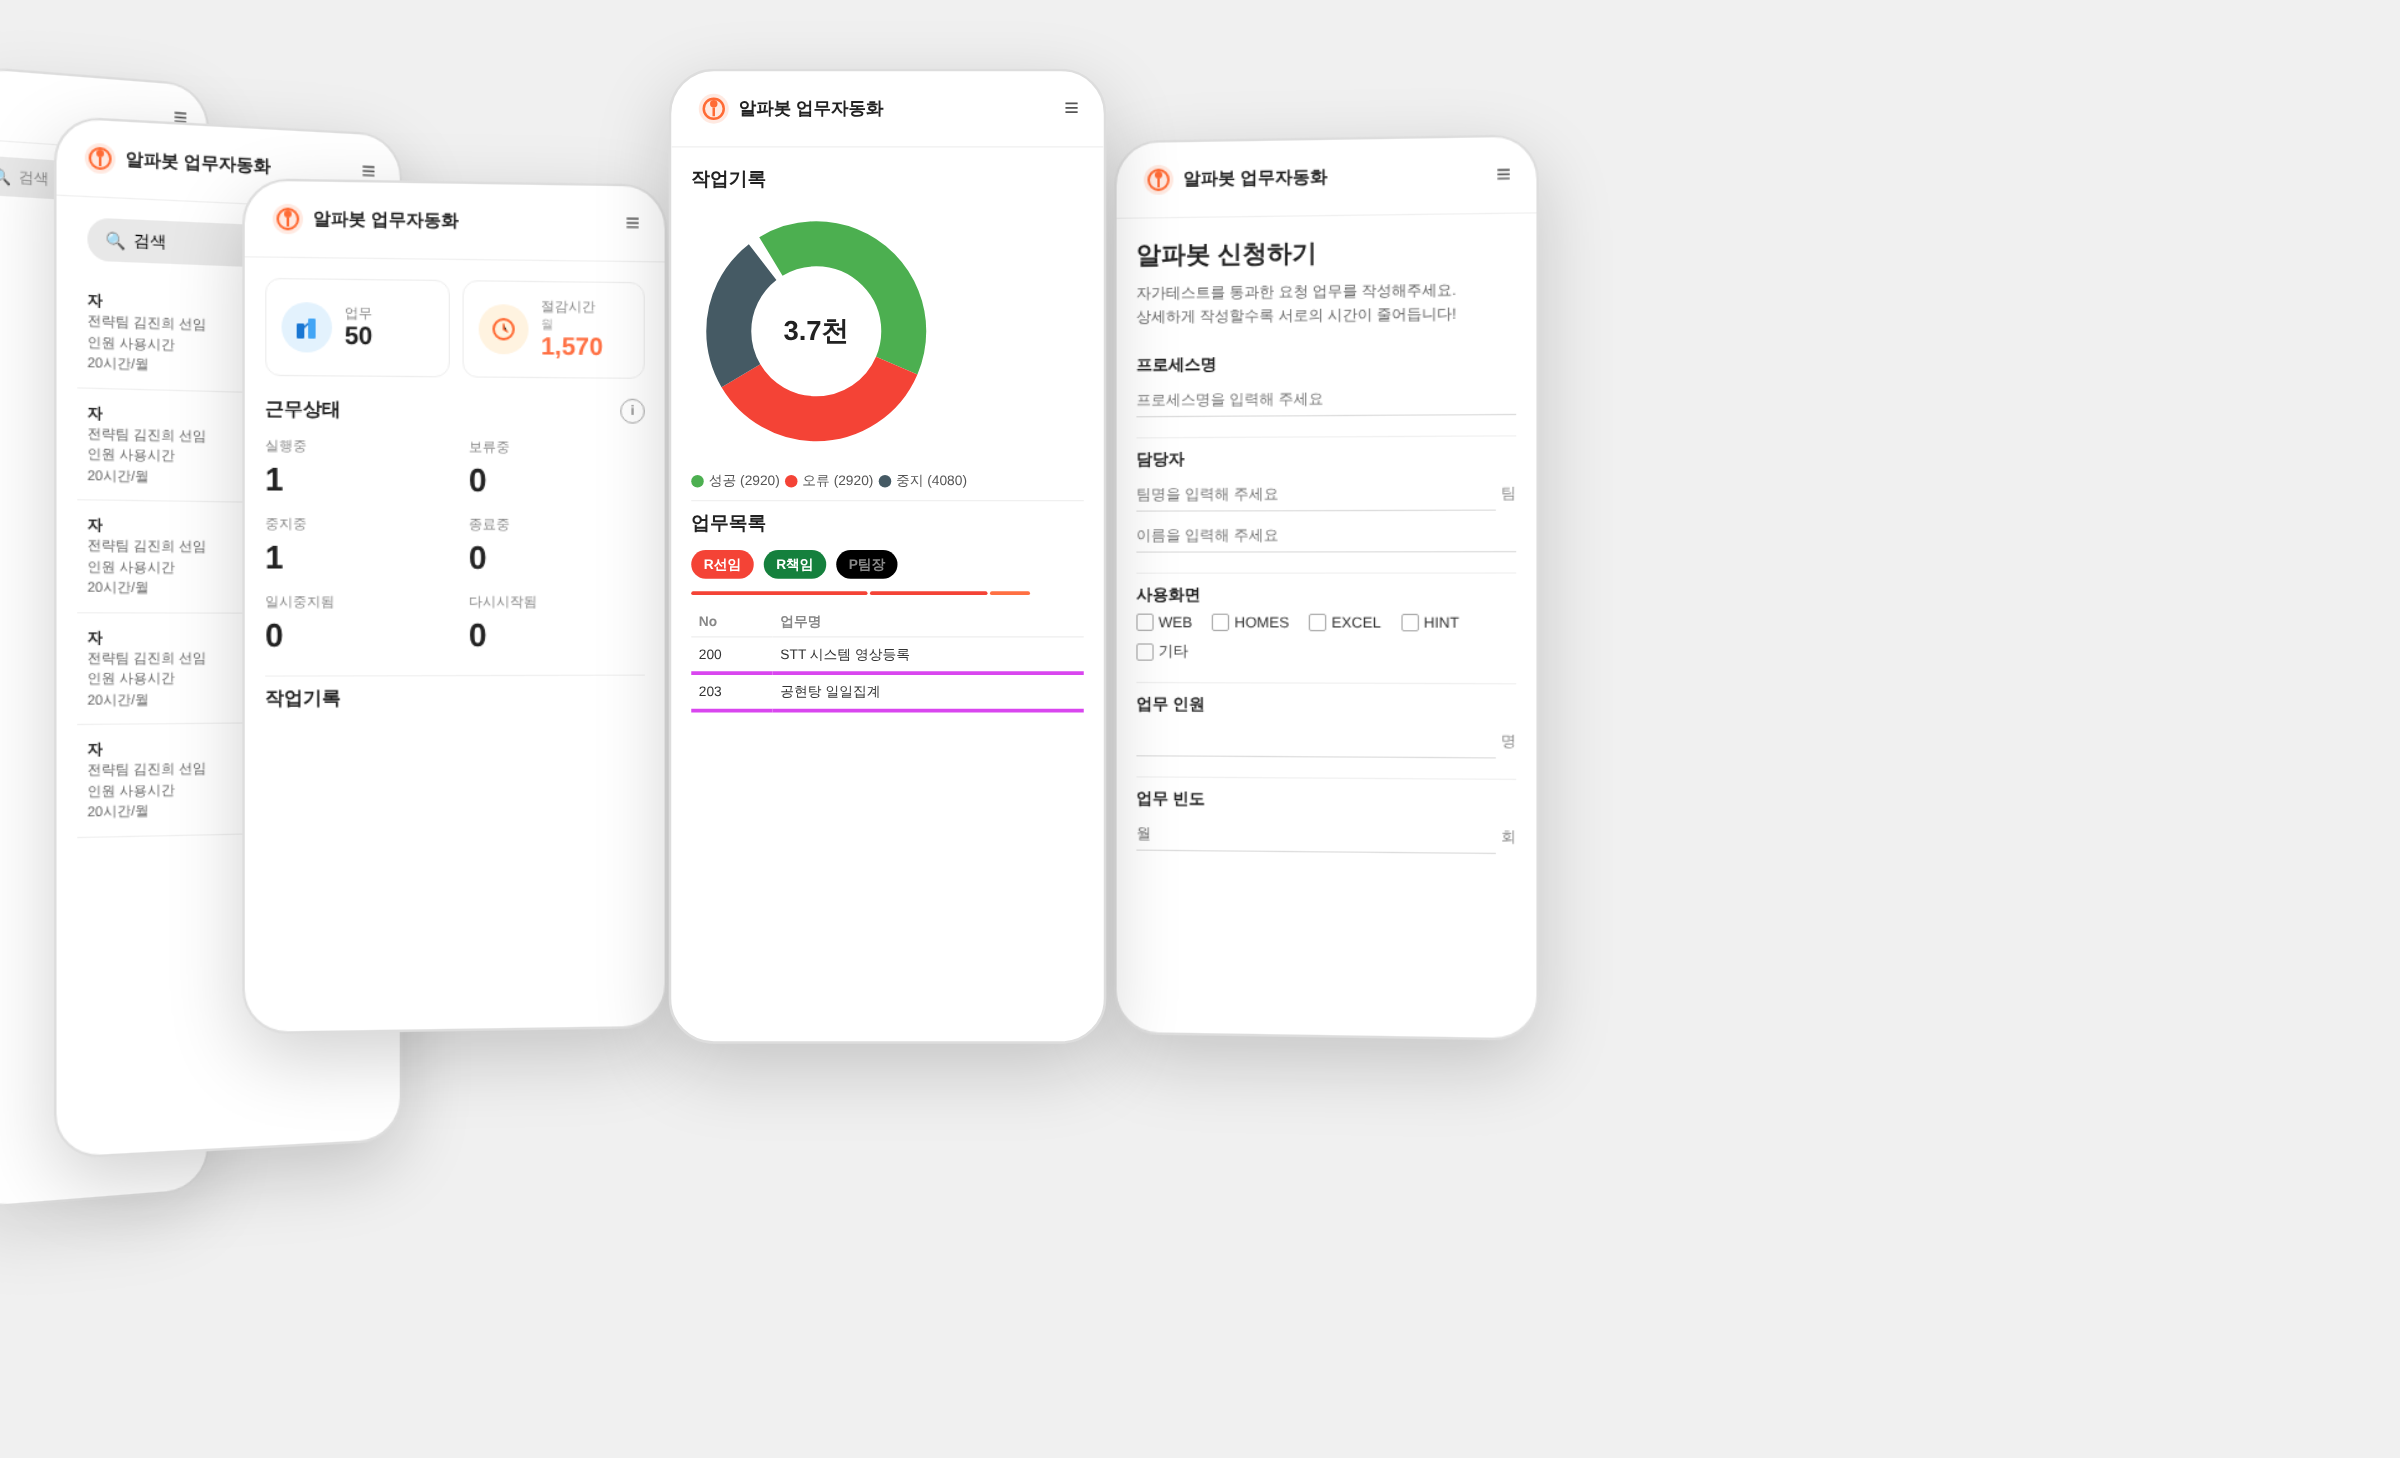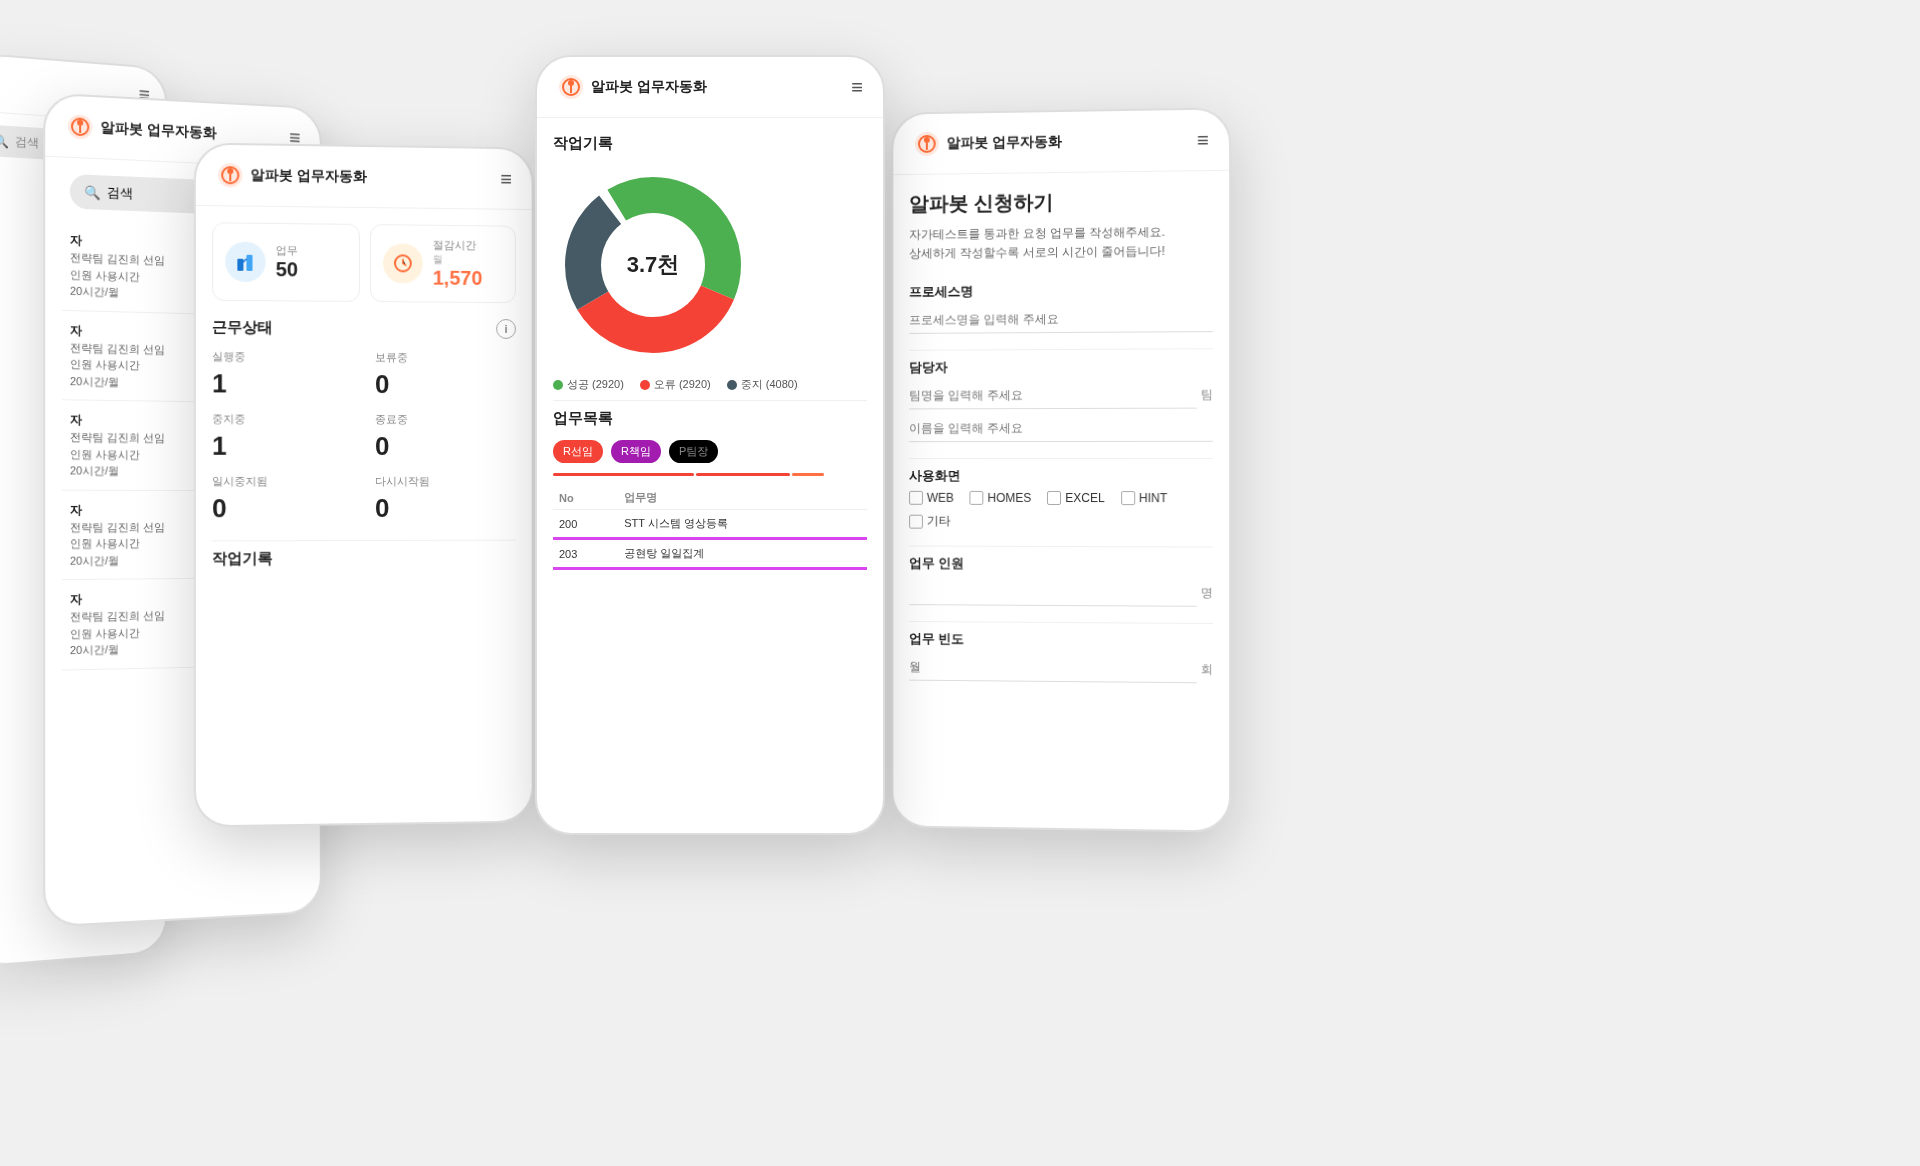--- a/index.html
+++ b/index.html
@@ -262,21 +262,21 @@
 
     .donut-container {
       display: flex;
       align-items: center;
       justify-content: flex-start;
       margin: 8px 0 12px;
     }
 
     .legend {
       display: flex;
-      gap: 16px;
+      gap: 4px;
       font-size: 11px;
       color: #555;
       margin-bottom: 4px;
       flex-wrap: wrap;
     }
 
     .legend-item {
       display: flex;
       align-items: center;
       gap: 4px;
@@ -316,26 +316,26 @@
     .person-tabs {
       display: flex;
       gap: 8px;
       margin-bottom: 10px;
     }
 
     .person-tab {
       padding: 4px 10px;
       border-radius: 12px;
       font-size: 11px;
-      font-weight: 400;
+      font-weight: 700;
       cursor: pointer;
     }
 
     .tab-active-red { background: #f44336; color: white; }
-    .tab-active-orange { background: #a21caf; color: white; }
+    .tab-active-orange { background: #15803d; color: white; }
     .tab-inactive { background: #000000; color: #888; }
 
     
     .form-title {
       font-size: 20px;
       font-weight: 800;
       color: #222;
       margin-bottom: 8px;
     }
 

